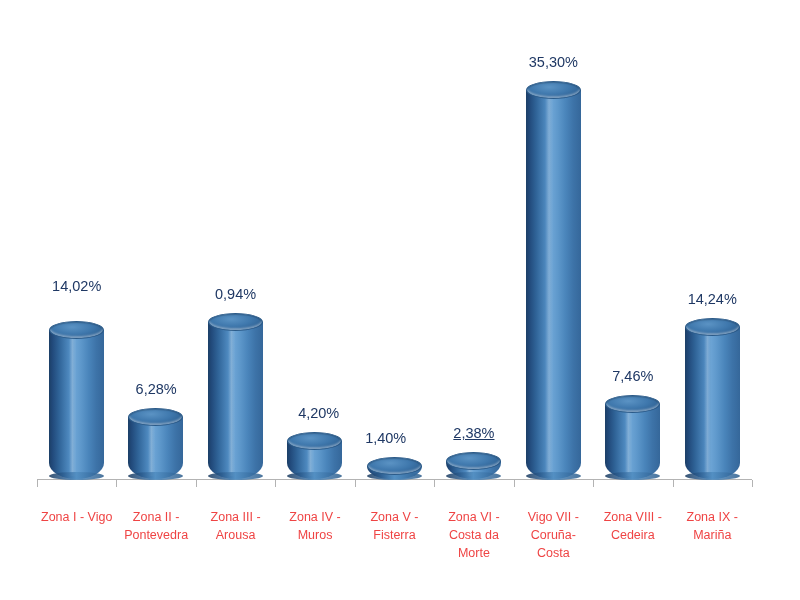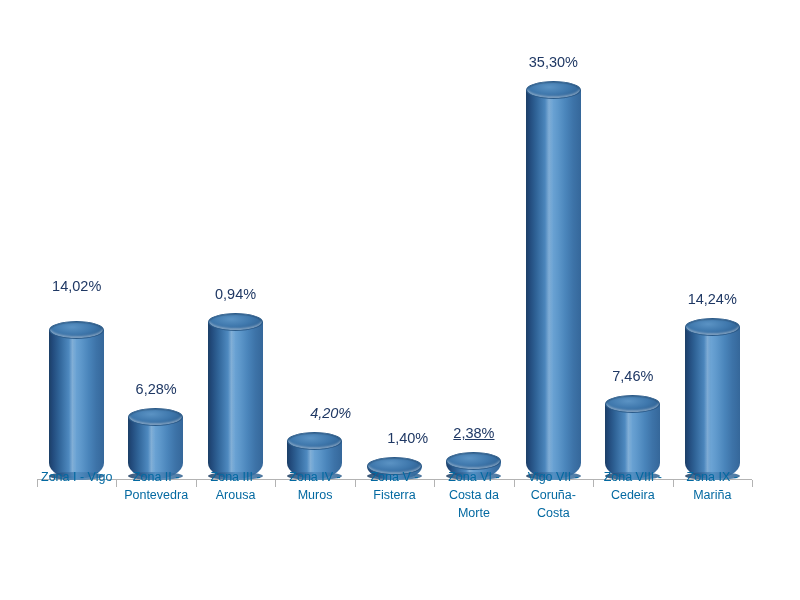--- a/index.html
+++ b/index.html
@@ -140,26 +140,26 @@
     text-align: center;
     font-size: 14.5px;
     color: #1f3864;
     font-family: "Liberation Sans", sans-serif;
     white-space: nowrap;
   }
 
   
   .cat-label {
     position: absolute;
-    top: 468px;
+    top: 508px;
     width: 79.4px;
     text-align: center;
     font-size: 12.5px;
     line-height: 18px;
-    color: #0369a1;
+    color: #ef4444;
     font-family: "Liberation Sans", sans-serif;
   }
 </style>
 </head>
 <body>
 
 <div id="chart-root">
 
   <div id="plot-area"></div>
 
@@ -250,22 +250,22 @@
           <div class="cyl-bottom"></div>
           <div class="cyl-top"></div>
         </div>
       </div>
     </div>
 
   <div id="value-labels">
       <div class="value-label" style="left: 37px; top: 278px;">14,02%</div>
       <div class="value-label" style="left: 116.444px; top: 381px;">6,28%</div>
       <div class="value-label" style="left: 195.889px; top: 286px;">0,94%</div>
-      <div class="value-label" style="left: 291px; top: 405px; font-style: italic;">4,20%</div>
-      <div class="value-label" style="left: 368px; top: 430px; text-align: center;">1,40%</div>
+      <div class="value-label" style="left: 279px; top: 405px;">4,20%</div>
+      <div class="value-label" style="left: 346px; top: 430px; text-align: center;">1,40%</div>
       <div class="value-label" style="left: 434.222px; top: 425px; text-decoration: underline;">2,38%</div>
       <div class="value-label" style="left: 513.667px; top: 54px;">35,30%</div>
       <div class="value-label" style="left: 593.111px; top: 368px;">7,46%</div>
       <div class="value-label" style="left: 672.556px; top: 291px;">14,24%</div>
     </div>
 
   <div id="cat-labels">
       <div class="cat-label" style="left: 37px;">
         <div>Zona I - Vigo</div>
       </div>

